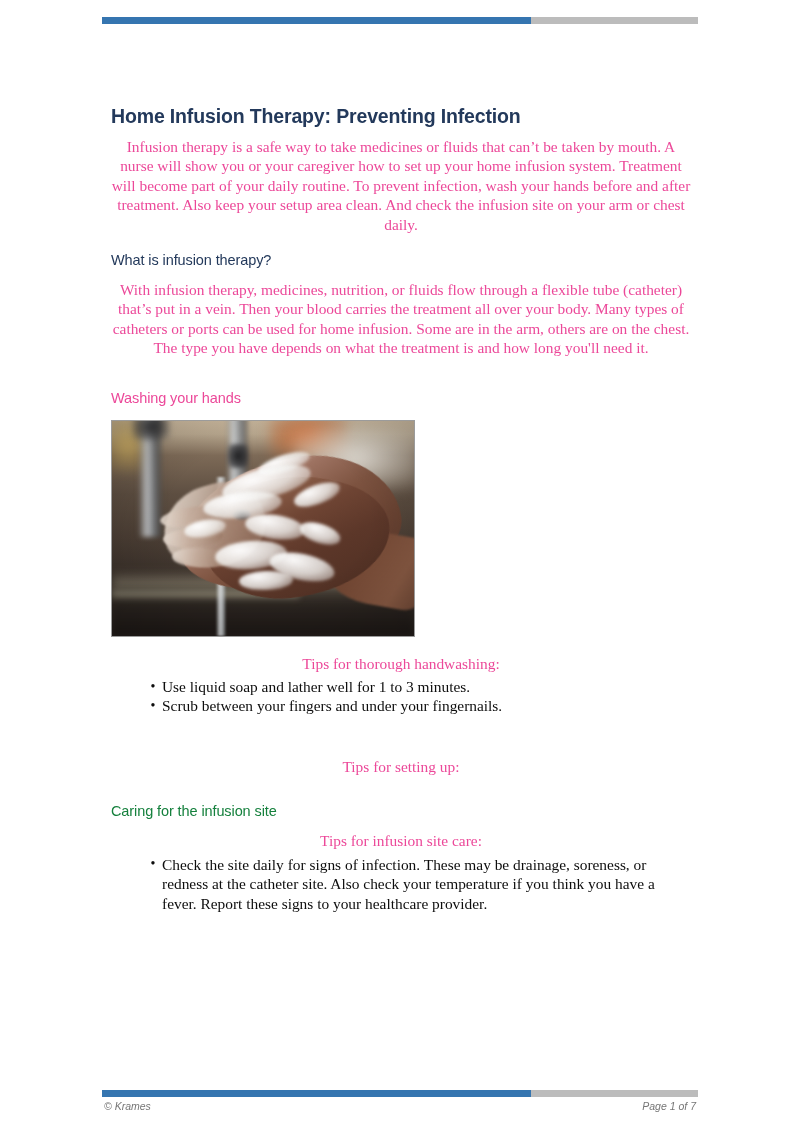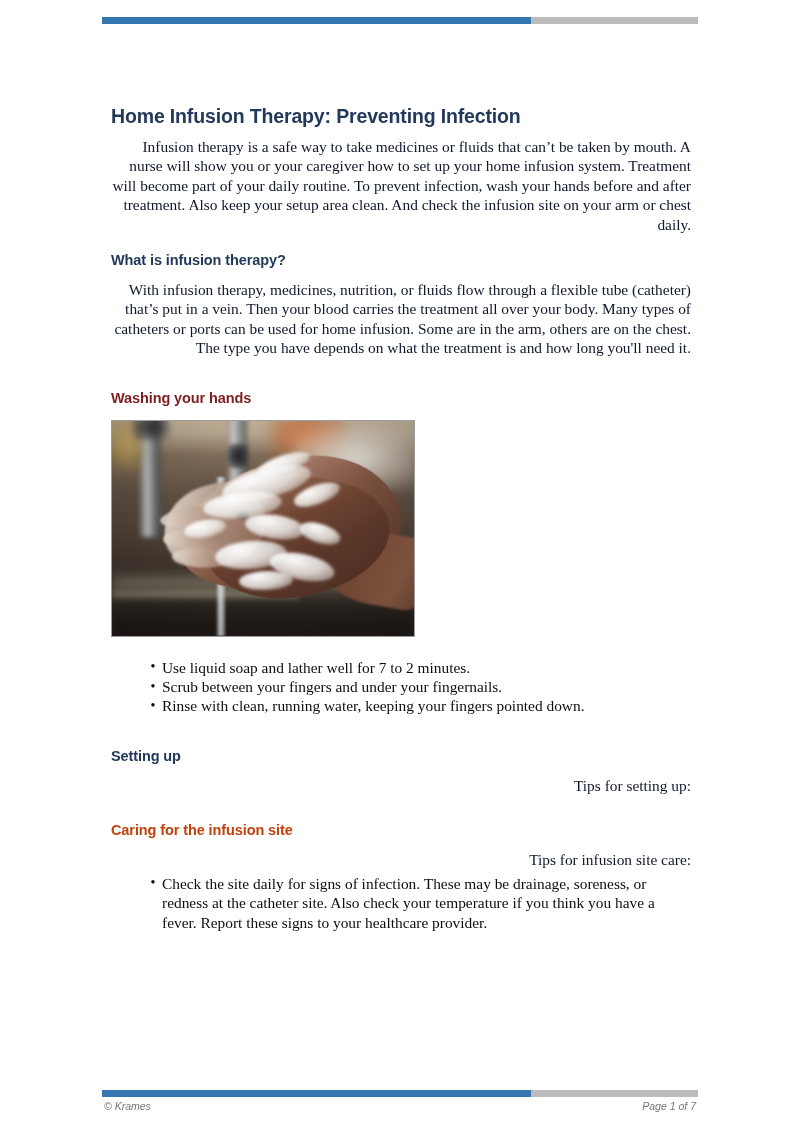--- a/index.html
+++ b/index.html
@@ -59,33 +59,33 @@
     font-weight: bold;
     color: #23395b;
     margin: 0 0 9px 0;
     letter-spacing: -0.15px;
   }
 
   h2.section-title {
     font-family: "Liberation Sans", sans-serif;
     font-size: 14.5px;
     line-height: 19px;
-    font-weight: bold;
+    font-weight: normal;
     color: #23395b;
     margin: 0;
     letter-spacing: -0.1px;
   }
 
   p.body-text {
     font-family: "Liberation Serif", serif;
     font-size: 15.4px;
     line-height: 19.4px;
     margin: 0;
-    color: #0f172a;
-    text-align: right;
+    color: #ec4899;
+    text-align: center;
   }
 
   ul.tips {
     margin: 4px 0 0 0;
     padding: 0 0 0 40px;
     list-style: none;
   }
   ul.tips li {
     font-family: "Liberation Serif", serif;
     font-size: 15.4px;
@@ -322,21 +322,21 @@
     <p class="body-text">Infusion therapy is a safe way to take medicines or fluids that can’t be taken by mouth. A nurse will show you or your caregiver how to set up your home infusion system. Treatment will become part of your daily routine. To prevent infection, wash your hands before and after treatment. Also keep your setup area clean. And check the infusion site on your arm or chest daily.</p>
 
     <div class="gap-md"></div>
 
     <h2 class="section-title" style="color: rgb(35, 57, 91);">What is infusion therapy?</h2>
     <div class="gap-sm"></div>
     <p class="body-text">With infusion therapy, medicines, nutrition, or fluids flow through a flexible tube (catheter) that’s put in a vein. Then your blood carries the treatment all over your body. Many types of catheters or ports can be used for home infusion. Some are in the arm, others are on the chest. The type you have depends on what the treatment is and how long you'll need it.</p>
 
     <div class="gap-xl"></div>
 
-    <h2 class="section-title" style="color: #7f1d1d;">Washing your hands</h2>
+    <h2 class="section-title" style="color: #ec4899;">Washing your hands</h2>
 
     <div class="photo-wrap">
       <div class="photo">
         <div class="ph-bg"></div>
         <div class="ph-bokeh-yellow"></div>
         <div class="ph-bokeh-orange"></div>
         <div class="ph-bokeh-white"></div>
         <div class="ph-faucet-a"></div>
         <div class="ph-faucet-a-top"></div>
         <div class="ph-faucet-b"></div>
@@ -361,35 +361,34 @@
         <div class="suds s3"></div>
         <div class="suds s8"></div>
         <div class="suds s4"></div>
         <div class="suds s5"></div>
         <div class="suds s9"></div>
         <div class="ph-vignette"></div>
       </div>
     </div>
 
     <div class="gap-md"></div>
+    <p class="body-text">Tips for thorough handwashing:</p>
     <ul class="tips">
-      <li>Use liquid soap and lather well for 7 to 2 minutes.</li>
+      <li>Use liquid soap and lather well for 1 to 3 minutes.</li>
       <li>Scrub between your fingers and under your fingernails.</li>
-      <li>Rinse with clean, running water, keeping your fingers pointed down.</li>
     </ul>
 
     <div class="gap-xl"></div>
 
-    <h2 class="section-title" style="color: rgb(35, 57, 91);">Setting up</h2>
     <div class="gap-sm"></div>
     <p class="body-text">Tips for setting up:</p>
 
     <div class="gap-lg"></div>
 
-    <h2 class="section-title" style="color: #c2410c;">Caring for the infusion site</h2>
+    <h2 class="section-title" style="color: #15803d;">Caring for the infusion site</h2>
     <div class="gap-sm"></div>
     <p class="body-text">Tips for infusion site care:</p>
     <ul class="tips">
       <li>Check the site daily for signs of infection. These may be drainage, soreness, or redness at the catheter site. Also check your temperature if you think you have a fever. Report these signs to your healthcare provider.</li>
     </ul>
 
   </div>
 
   <div class="rule" id="footer-rule">
     <div class="rule-blue" style="width: 72%; background: rgb(53, 117, 176);"></div>

